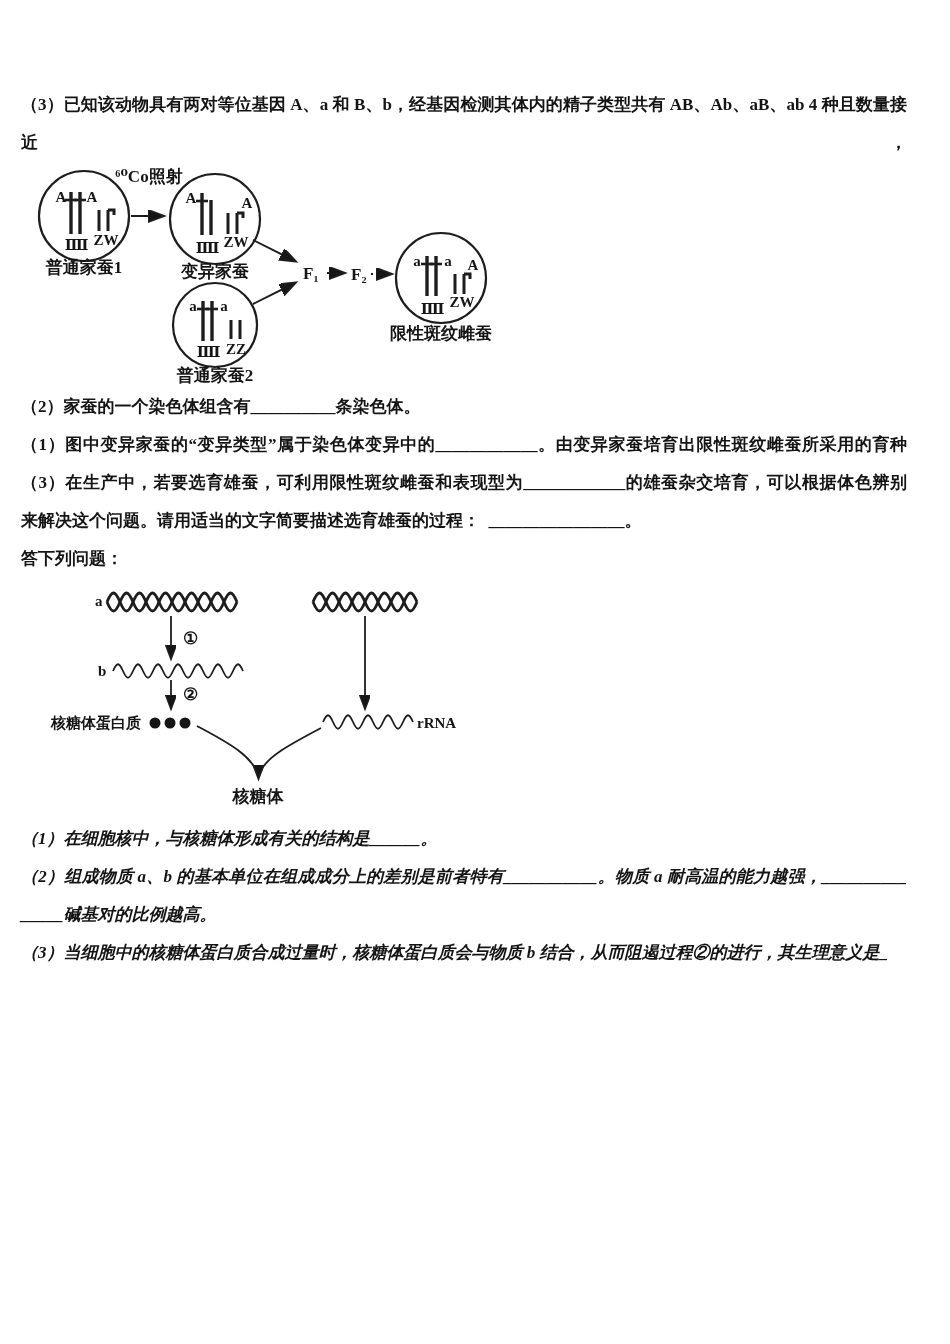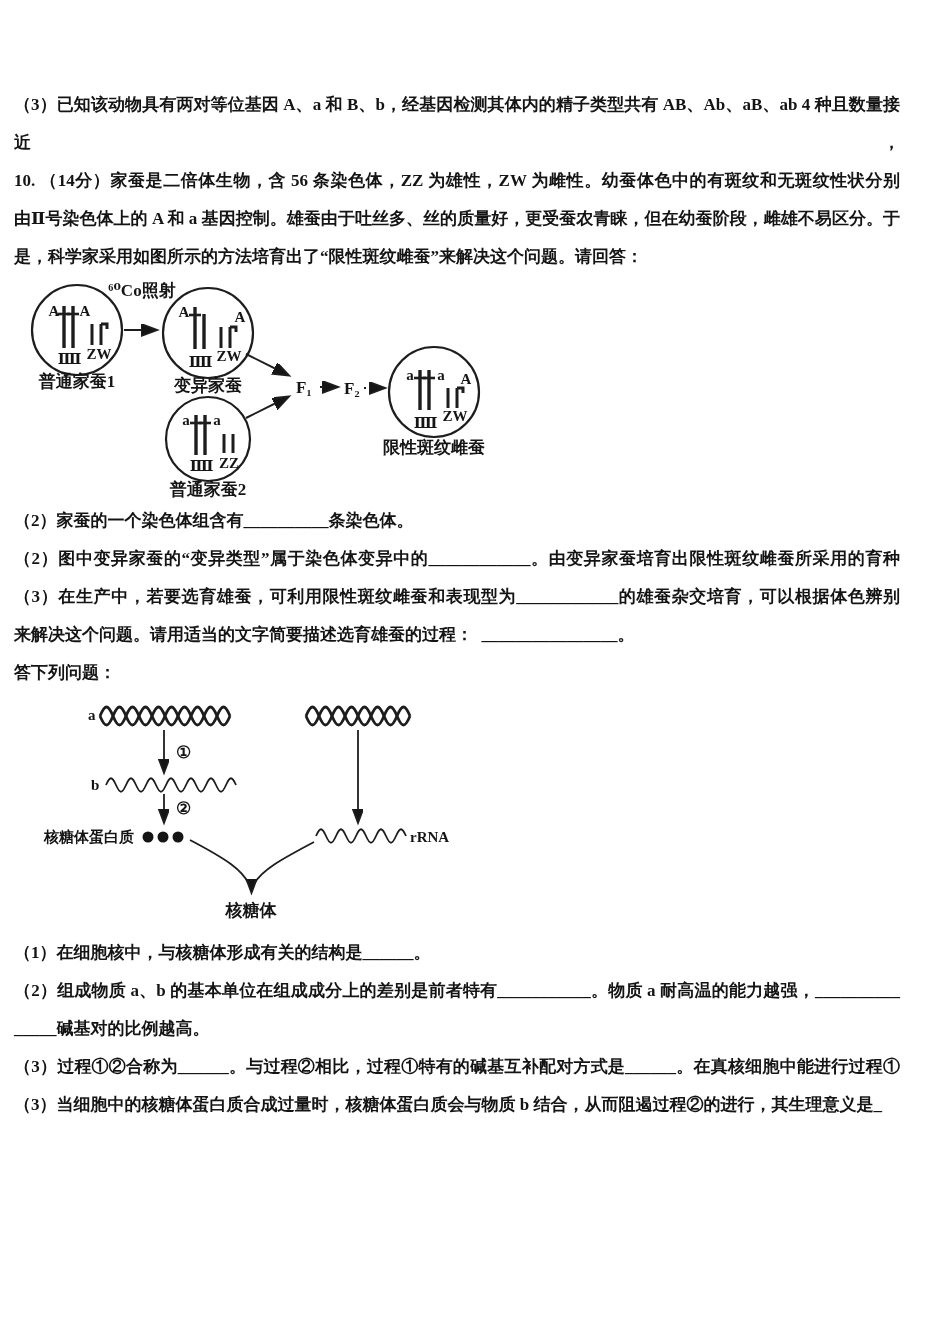--- a/index.html
+++ b/index.html
@@ -1,53 +1,48 @@
 <!DOCTYPE html>
 <html><head>
 <meta charset="utf-8">
 <style>
   html,body{margin:0;padding:0;}
   body{
     width:950px;height:1344px;background:#ffffff;overflow:hidden;
     font-family:"Liberation Serif","DejaVu Serif",serif;
     font-weight:bold;color:#141414;
   }
-  .page{padding:86px 30px 0 14px;}
+  .page{padding:86px 30px 0 21px;}
   .textcol{width:886px;}
   .line{
     font-size:17px;line-height:38px;white-space:pre-wrap;
     font-family:"Liberation Serif","DejaVu Serif",serif;
   }
   .fill{text-align:justify;text-align-last:justify;}
   .dia1{margin:0 0 0 0;display:block;}
   .dia2{margin:0 0 0 22px;display:block;}
-  .items-gap{margin-top:10px;}
+  .items-gap{margin-top:10px;font-style:italic;}
   svg text{
     font-family:"Liberation Serif","DejaVu Serif",serif;
     font-weight:bold;fill:#151515;
   }
   svg .t15{font-size:15px;}
   svg .t17{font-size:17px;}
   svg line, svg path, svg circle.cellring{stroke:#1d1d1d;}
 </style>
 </head>
 <body>
 
 <div class="page">
   <div class="textcol">
 
     <div>
       <div class="line fill">（3）已知该动物具有两对等位基因 A、a 和 B、b，经基因检测其体内的精子类型共有 AB、Ab、aB、ab 4 种且数量接近，</div>
     </div>
 
-    <div>
-      <div class="line fill">10. （14分）家蚕是二倍体生物，含 56 条染色体，ZZ 为雄性，ZW 为雌性。幼蚕体色中的有斑纹和无斑纹性状分别</div>
-      <div class="line fill">由Ⅱ号染色体上的 A 和 a 基因控制。雄蚕由于吐丝多、丝的质量好，更受蚕农青睐，但在幼蚕阶段，雌雄不易区分。于</div>
-      <div class="line">是，科学家采用如图所示的方法培育出了“限性斑纹雌蚕”来解决这个问题。请回答：</div>
-    </div>
 
     <svg class="dia1" width="530" height="226" viewBox="0 0 530 226">
       <defs>
         <marker id="arr1" markerWidth="10" markerHeight="8" refX="7.5" refY="3" orient="auto">
           <path d="M0,0 L8,3 L0,6 Z" fill="#151515" stroke="none"></path>
         </marker>
       </defs>
 
       <text class="t17" x="128" y="20" text-anchor="middle">⁶⁰Co照射</text>
 
@@ -121,21 +116,21 @@
         <line x1="14" y1="-4" x2="14" y2="16" stroke-width="3"></line>
         <path d="M23,-4 v20 M23,-4 h6 v5" fill="none" stroke-width="3"></path>
         <text class="t15" x="32" y="-8" text-anchor="middle">A</text>
         <text class="t15" x="21" y="29" text-anchor="middle">ZW</text>
       </g>
       <text class="t17" x="420" y="177" text-anchor="middle">限性斑纹雌蚕</text>
     </svg>
 
     <div>
       <div class="line">（2）家蚕的一个染色体组含有__________条染色体。</div>
-      <div class="line fill">（2）图中变异家蚕的“变异类型”属于染色体变异中的____________。由变异家蚕培育出限性斑纹雌蚕所采用的育种</div>
+      <div class="line fill">（1）图中变异家蚕的“变异类型”属于染色体变异中的____________。由变异家蚕培育出限性斑纹雌蚕所采用的育种</div>
       <div class="line fill">（3）在生产中，若要选育雄蚕，可利用限性斑纹雌蚕和表现型为____________的雄蚕杂交培育，可以根据体色辨别</div>
       <div class="line">来解决这个问题。请用适当的文字简要描述选育雄蚕的过程：  ________________。</div>
     </div>
 
     <div>
       <div class="line">答下列问题：</div>
     </div>
 
     <svg class="dia2" width="470" height="232" viewBox="0 0 470 232">
       <defs>
@@ -179,18 +174,17 @@
       <path d="M154,148 C192,168 206,178 213,192" fill="none" stroke-width="1.8"></path>
       <path d="M278,150 C244,168 226,178 218,192" fill="none" stroke-width="1.8"></path>
       <line x1="215.5" y1="190" x2="215.5" y2="200" stroke-width="1.8" marker-end="url(#arr2)"></line>
       <text class="t17" x="215" y="224" text-anchor="middle">核糖体</text>
     </svg>
 
     <div class="items-gap">
       <div class="line">（1）在细胞核中，与核糖体形成有关的结构是______。</div>
       <div class="line fill">（2）组成物质 a、b 的基本单位在组成成分上的差别是前者特有___________。物质 a 耐高温的能力越强，__________</div>
       <div class="line">_____碱基对的比例越高。</div>
-      <div class="line fill">（3）过程①②合称为______。与过程②相比，过程①特有的碱基互补配对方式是______。在真核细胞中能进行过程①</div>
       <div class="line">（3）当细胞中的核糖体蛋白质合成过量时，核糖体蛋白质会与物质 b 结合，从而阻遏过程②的进行，其生理意义是_</div>
     </div>
 
   </div>
 </div>
 
 </body></html>

